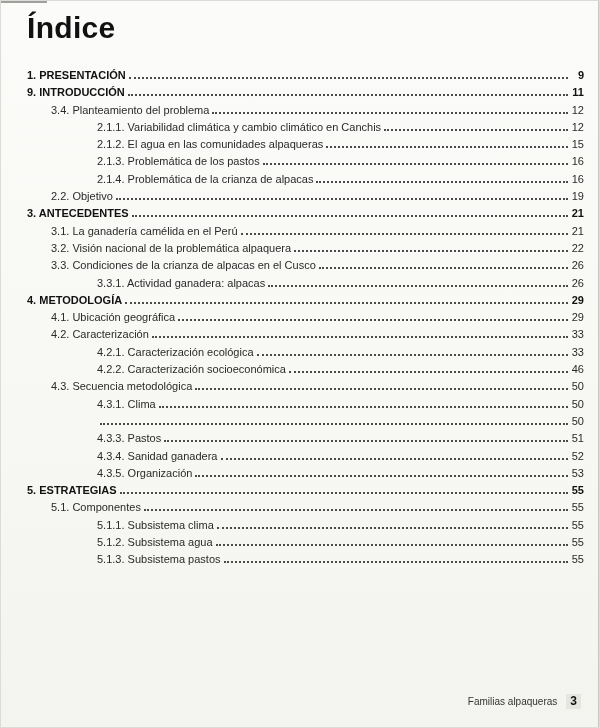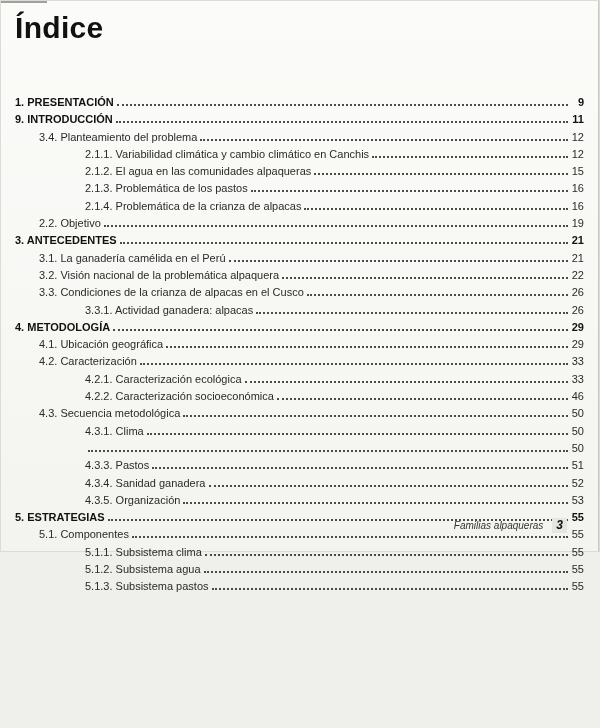--- a/index.html
+++ b/index.html
@@ -5,35 +5,35 @@
   * { margin: 0; padding: 0; box-sizing: border-box; }
   html, body { width: 600px; height: 728px; }
   body {
     font-family: "Liberation Sans", sans-serif;
     background: #efefec;
     overflow: hidden;
   }
   .page {
     position: relative;
     width: 600px;
-    height: 552px;
+    height: 728px;
     background: linear-gradient(180deg, #fbfbf9 0%, #f7f7f4 60%, #f3f3ef 100%);
     border: 1px solid #dddbd5;
-    padding: 8px 15px 0 14px;
+    padding: 8px 15px 0 26px;
     color: #1c1c1c;
   }
   .title {
     font-size: 30px;
     font-weight: bold;
     letter-spacing: 0.3px;
     color: #111;
     line-height: 38px;
   }
   .toc {
-    margin-top: 47px;
+    margin-top: 20px;
   }
   .toc-row {
     display: flex;
     align-items: baseline;
     font-size: 11px;
     line-height: 17.3px;
     color: #2a2a2a;
   }
   .toc-row.bold {
     font-weight: bold;
@@ -48,26 +48,25 @@
     margin: 0 2px 0 3px;
     min-width: 12px;
   }
   .toc-page {
     min-width: 14px;
     text-align: right;
     white-space: nowrap;
   }
   .footer {
     position: absolute;
-    right: 32px;
+    right: 18px;
     bottom: 18px;
     display: flex;
     align-items: baseline;
     gap: 9px;
-    font-style: italic;
   }
   .footer-label {
     font-size: 10px;
     color: #333;
   }
   .footer-page {
     font-size: 12px;
     font-weight: bold;
     color: #111;
     background: #e6e6e1;

